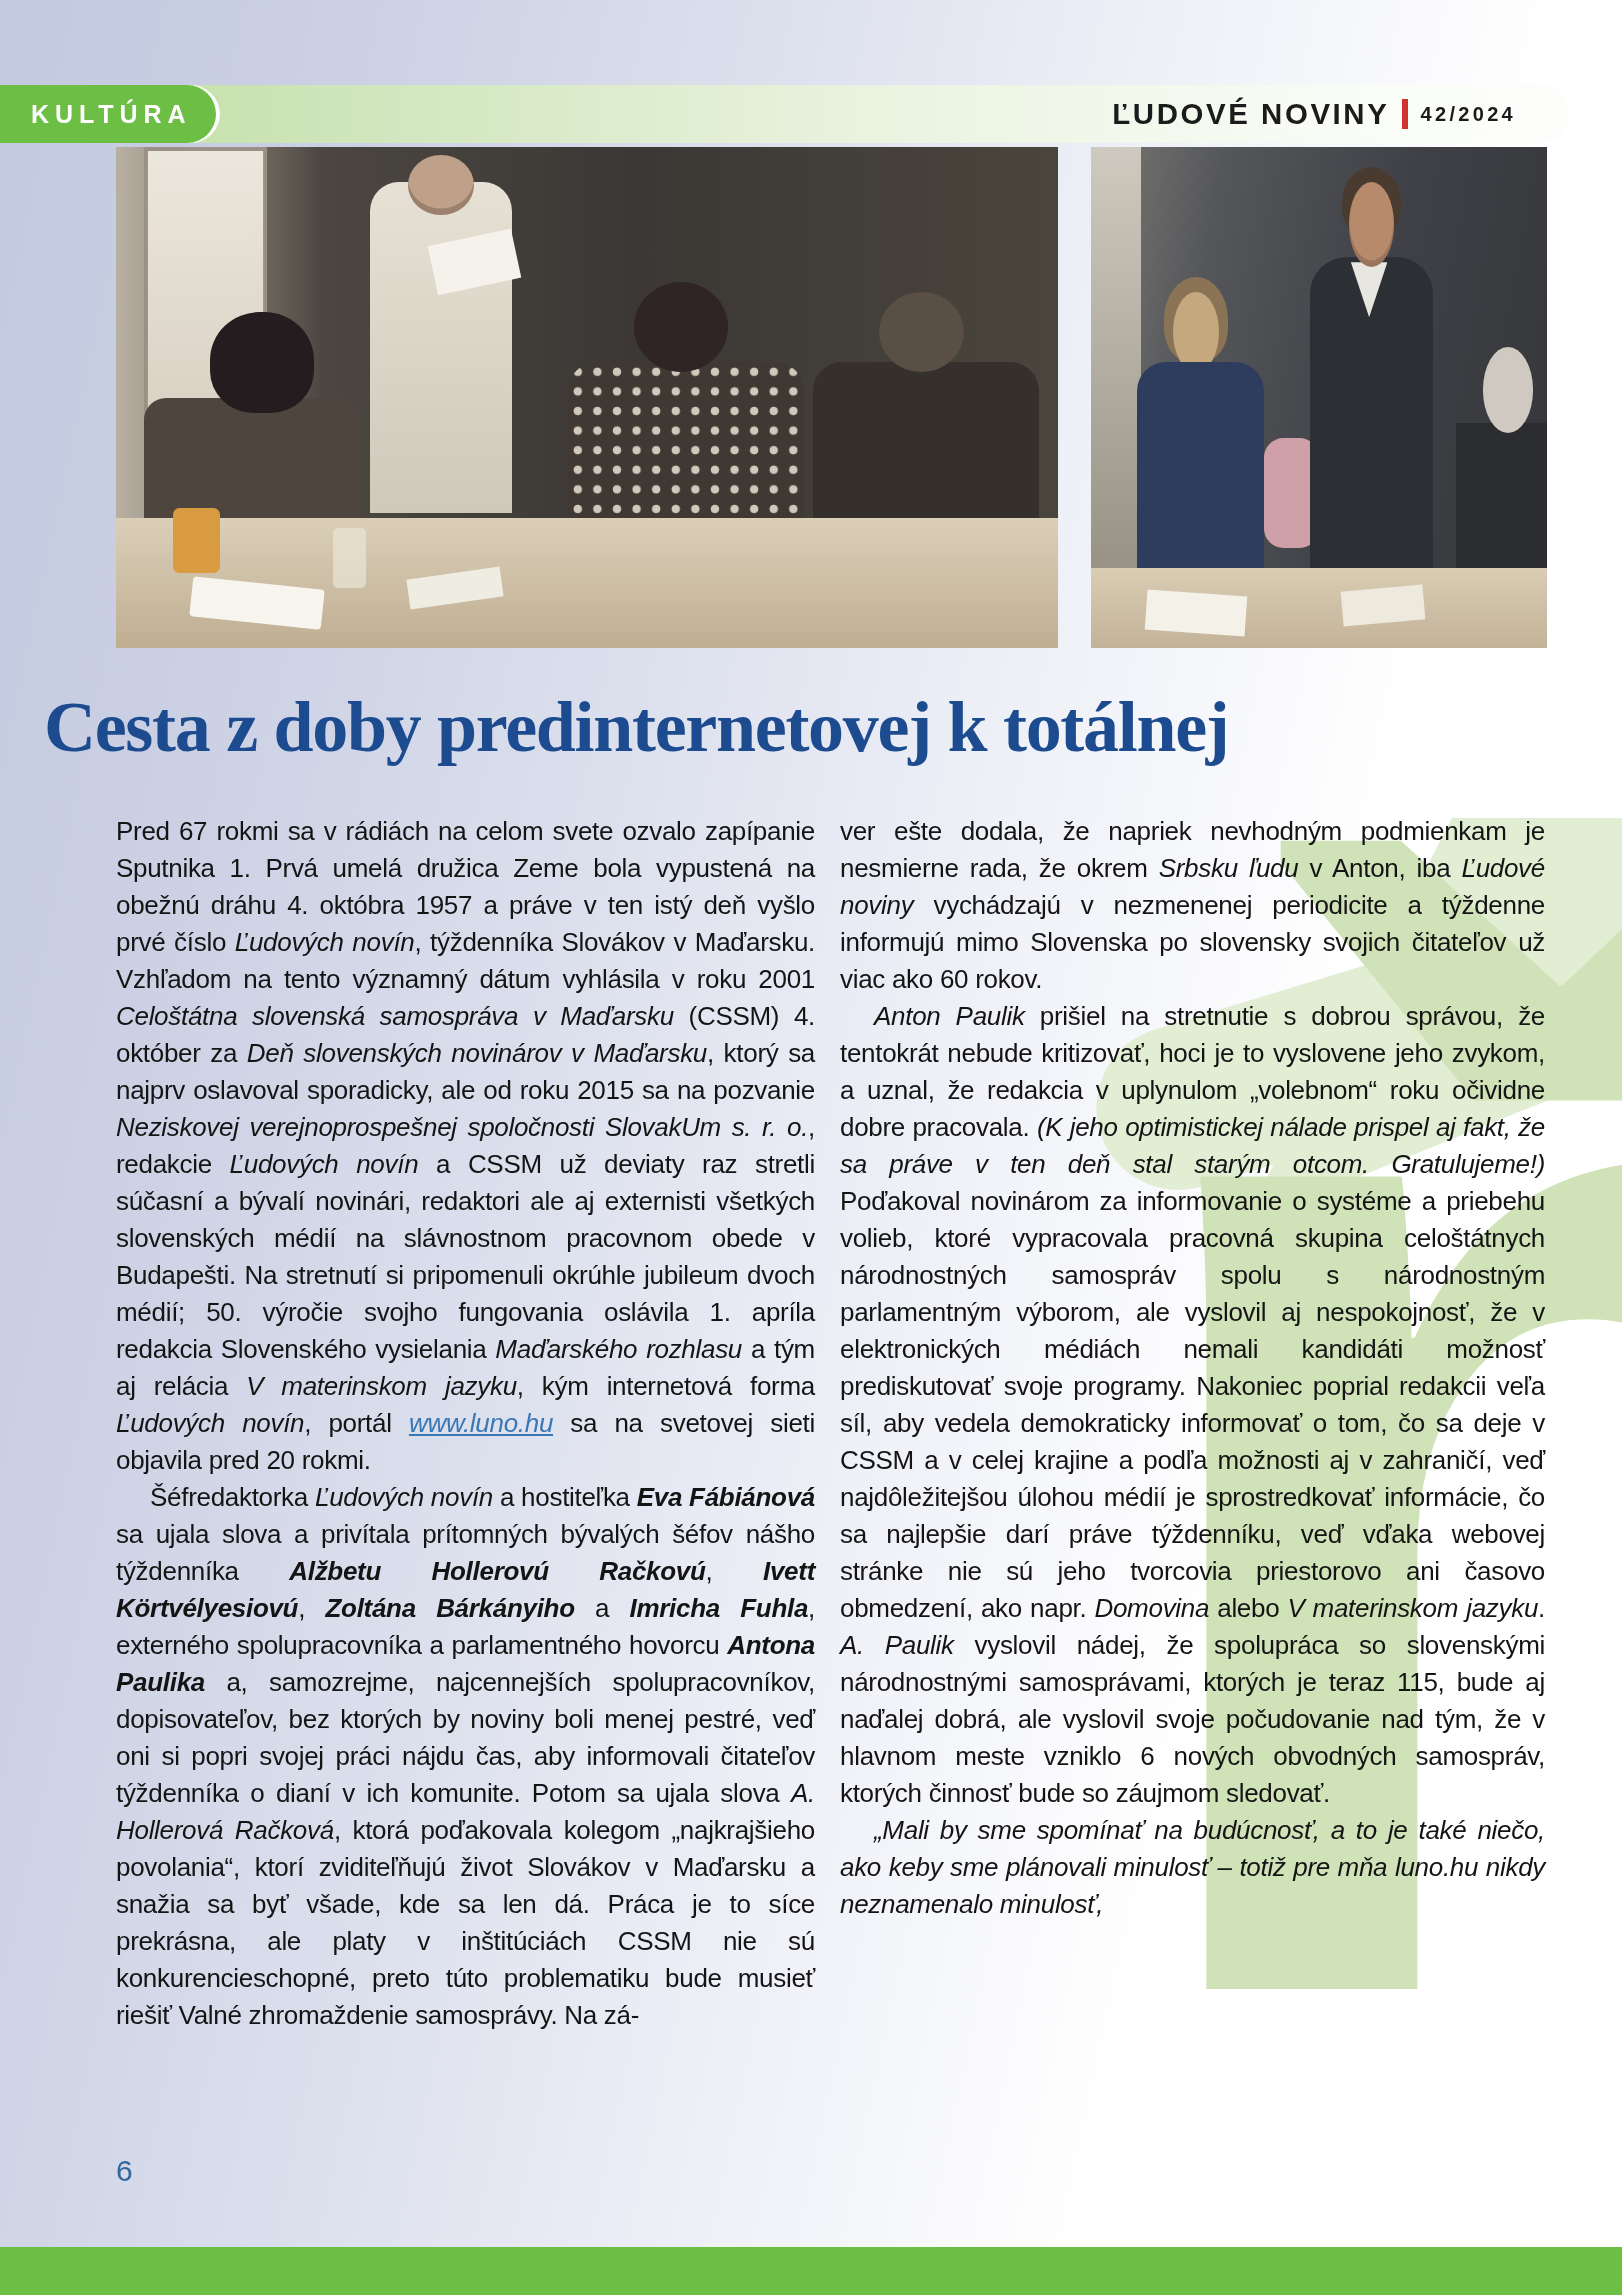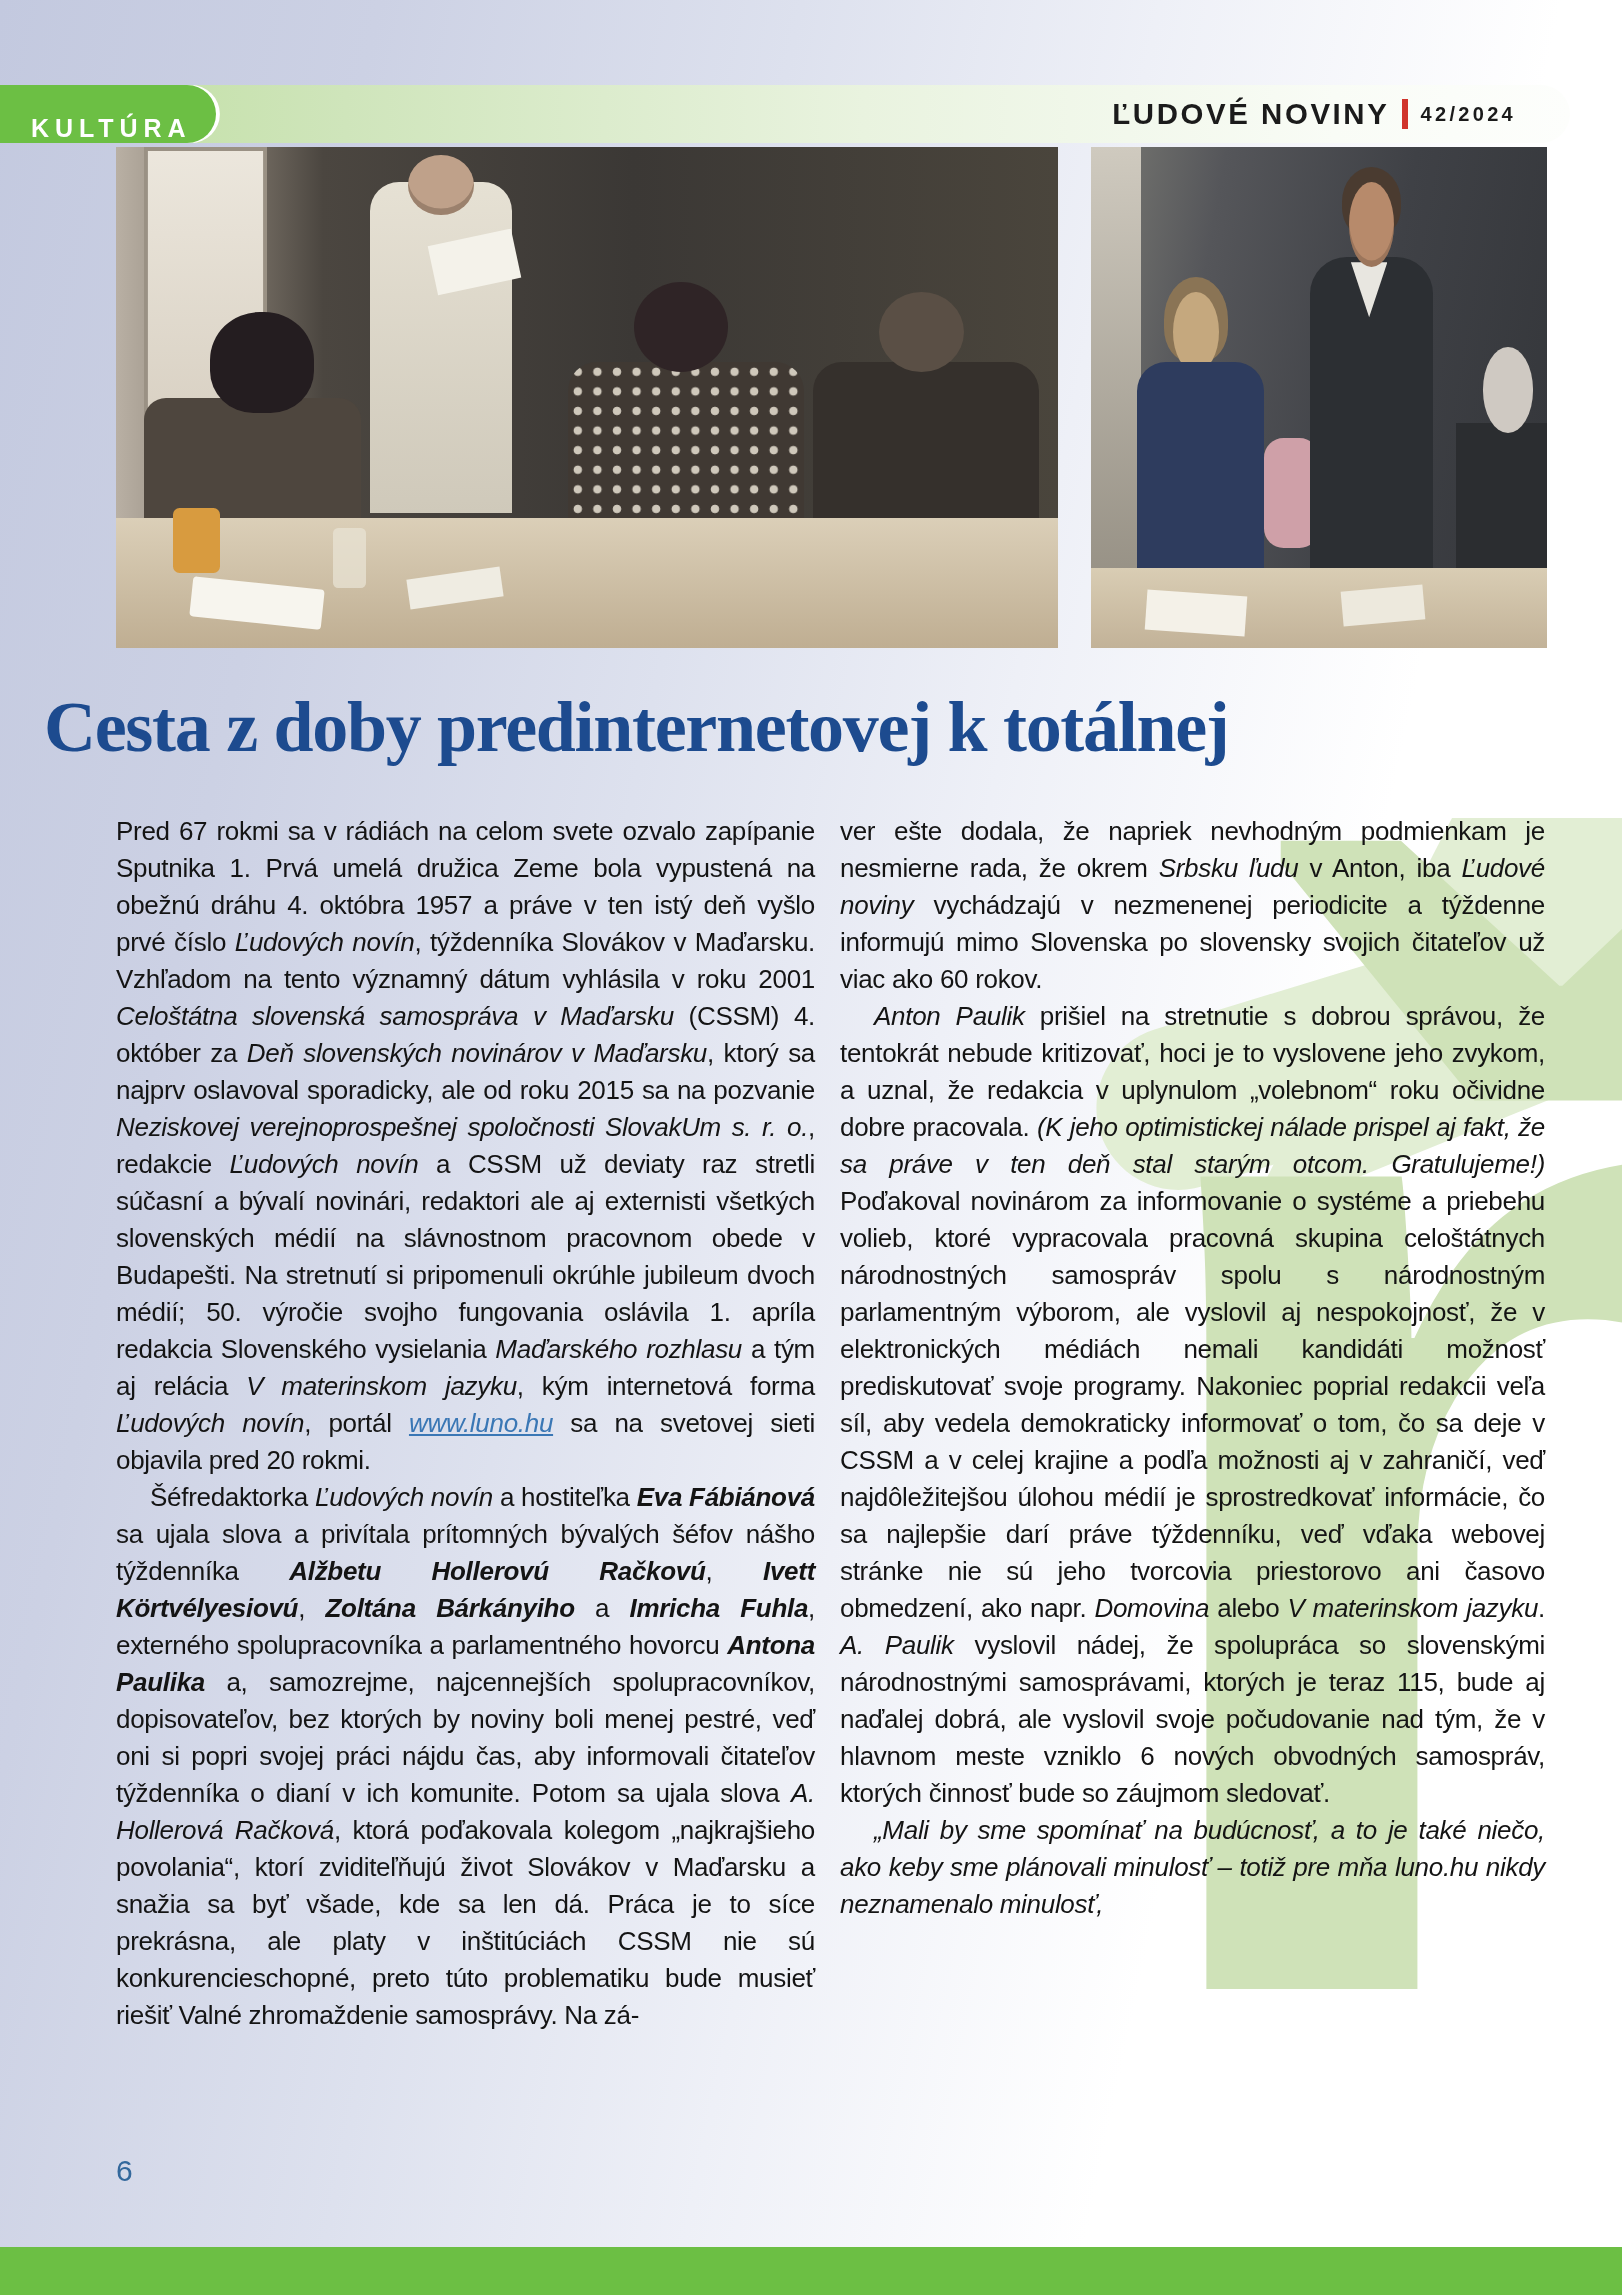--- a/index.html
+++ b/index.html
@@ -26,21 +26,21 @@
   .header-band{
     position:absolute;left:0;top:85px;width:1570px;height:58px;
     background:linear-gradient(to right,#bede9e 0%,var(--header-light-green) 22%,#e9f3df 55%,#f9fcf6 85%,#fdfefc 100%);
     border-radius:0 29px 29px 0;
   }
   .kultura-tab{
     position:absolute;left:0;top:0;width:216px;height:58px;
     background:var(--green);
     border-radius:0 29px 29px 0;
     box-shadow:3.9px 0 0 #ffffff;
-    display:flex;align-items:flex-end;justify-content:center;
+    display:flex;align-items:center;justify-content:center;
   }
   .kultura-tab span{
     color:#fff;font-weight:bold;font-size:25px;letter-spacing:5.9px;
     padding-left:6.5px;
   }
   .masthead{
     position:absolute;right:54px;top:0;height:58px;
     display:flex;align-items:center;gap:13px;
     color:#1b1b1b;
   }

